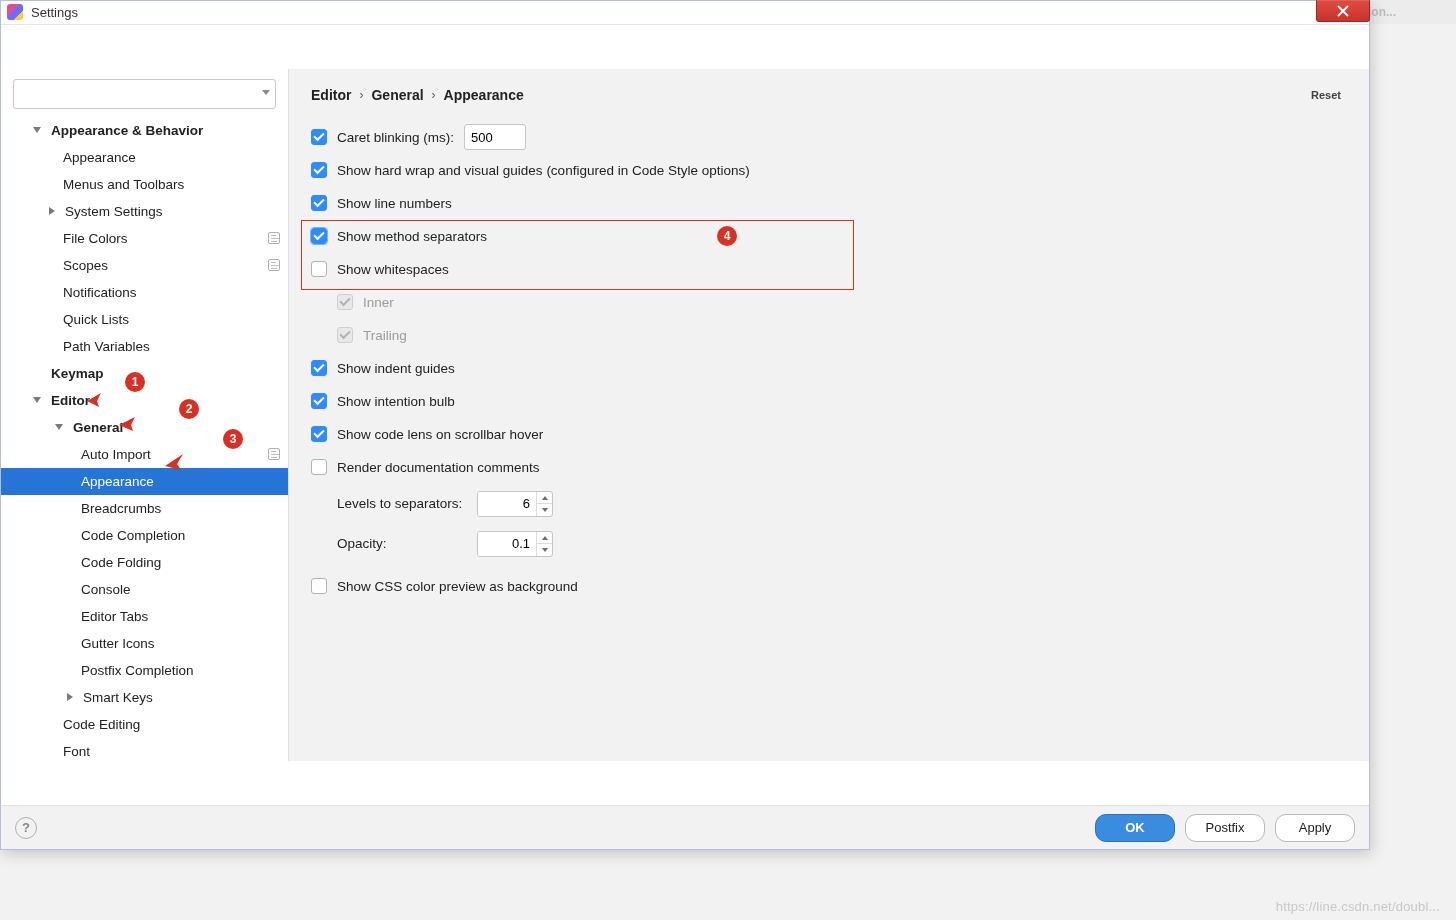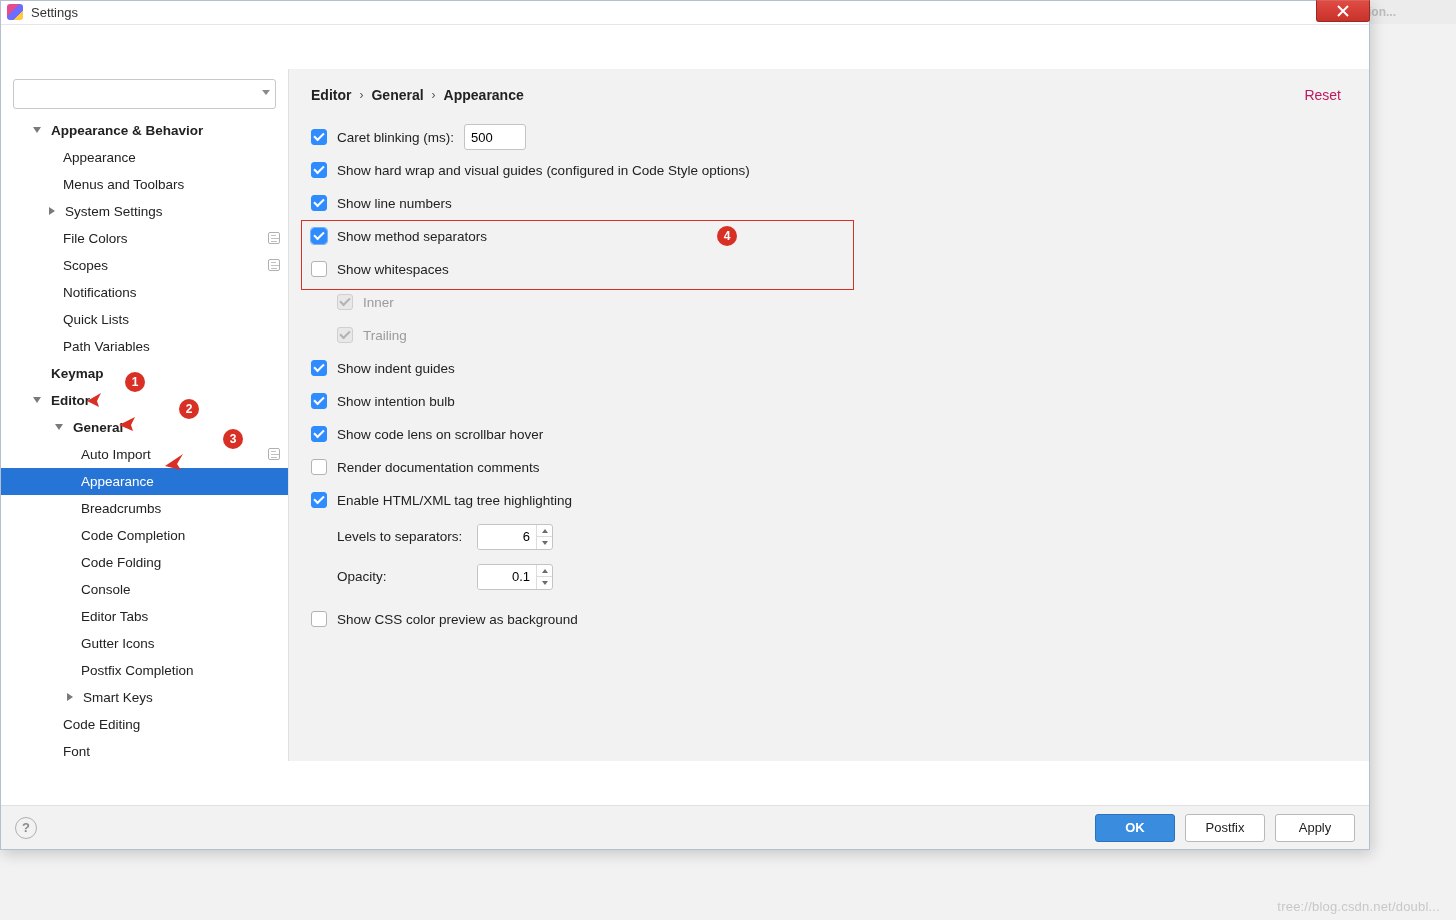--- a/index.html
+++ b/index.html
@@ -212,23 +212,23 @@
     font-weight: 600;
     color: #222;
   }
   .crumb-row .sep {
     margin: 0 8px;
     font-size: 12px;
     color: #555;
   }
   .reset-link {
     margin-left: auto;
-    color: #be185d;
-    font-weight: 400;
-    font-size: 14px;
+    color: #404040;
+    font-weight: 700;
+    font-size: 11px;
   }
 
   .form-rows { position:relative; }
   .frow {
     display: flex;
     align-items: center;
     height: 33px;
     gap: 10px;
     font-size: 13.5px;
   }
@@ -336,21 +336,21 @@
     justify-content: center;
     font-size: 13px;
     font-weight: 600;
   }
   .footer-spacer { flex: 1; }
   .btn {
     height: 28px;
     min-width: 80px;
     padding: 0 16px;
     border: 1px solid #b9b9b9;
-    border-radius: 3px;
+    border-radius: 11px;
     background: #fff;
     font-size: 13px;
     display: inline-flex;
     align-items: center;
     justify-content: center;
   }
   .btn.primary {
     background: #3a8cde;
     border-color: #2b72bc;
     color: #fff;
@@ -596,24 +596,20 @@
           <span class="cb checked"></span>
           <span class="lbl">Show intention bulb</span>
         </div>
         <div class="frow">
           <span class="cb checked"></span>
           <span class="lbl">Show code lens on scrollbar hover</span>
         </div>
         <div class="frow">
           <span class="cb"></span>
           <span class="lbl">Render documentation comments</span>
-        </div>
-        <div class="frow">
-          <span class="cb checked"></span>
-          <span class="lbl">Enable HTML/XML tag tree highlighting</span>
         </div>
 
         <div class="frow sub2" style="height:40px;">
           <span class="lbl" style="width:130px;">Levels to separators:</span>
           <span class="spinner">
             <input value="6" style="">
             <span class="btns">
                 <div>
                   <span class="tri-up"></span>
                 </div>
@@ -648,13 +644,13 @@
 
   <div class="footer">
     <span class="help-btn">?</span>
     <span class="footer-spacer"></span>
     <span class="btn primary">OK</span>
     <span class="btn">Postfix</span>
     <span class="btn">Apply</span>
   </div>
 </div>
 
-<div class="watermark">tree://blog.csdn.net/doubl...</div>
+<div class="watermark">https://line.csdn.net/doubl...</div>
 
 </body></html>

